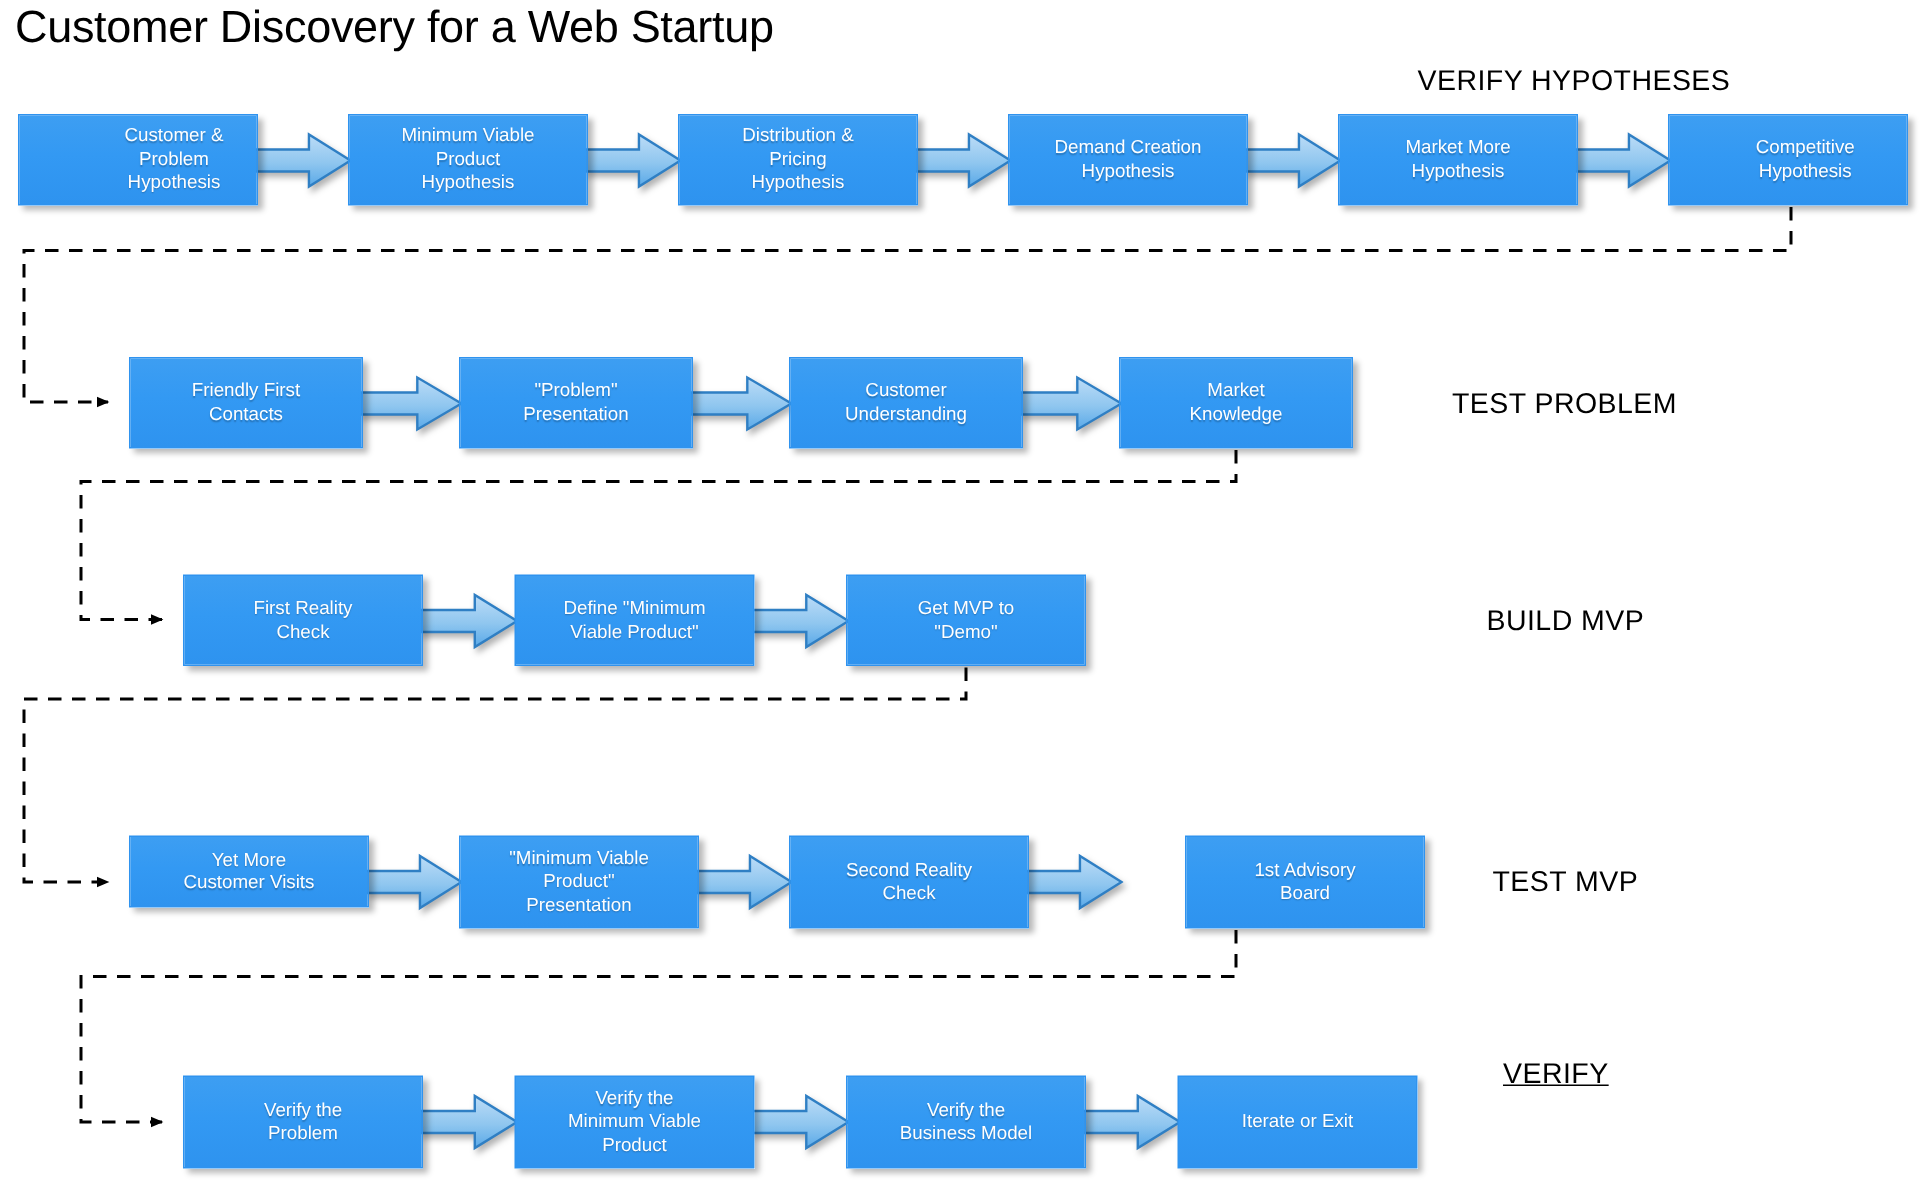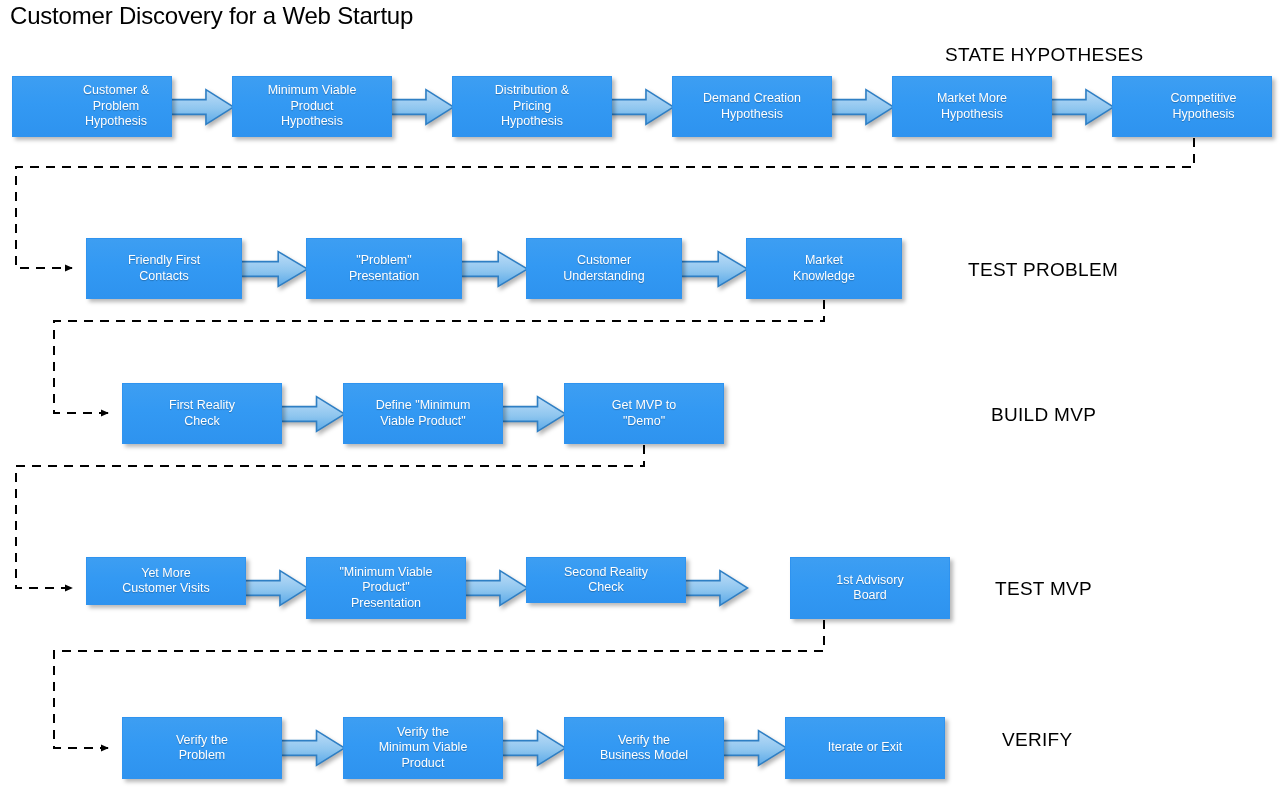--- a/index.html
+++ b/index.html
@@ -17,21 +17,21 @@
     width: 1280px;
     height: 791px;
     background: #ffffff;
     overflow: hidden;
   }
   
   #diagram-title {
     position: absolute;
     left: 10px;
     top: 2px;
-    font-size: 24px;
+    font-size: 30px;
     font-weight: 400;
     letter-spacing: -0.2px;
     color: #000;
     white-space: nowrap;
   }
   
   .stage-label {
     position: absolute;
     font-size: 19px;
     font-weight: 400;
@@ -284,21 +284,21 @@
         <svg class="block-arrow" width="66" height="40" viewBox="0 0 100 60" preserveAspectRatio="none" style="left: 463px; top: 568px;">
           <defs>
             <linearGradient id="ag-row-test-mvp-1" x1="0" y1="0" x2="0" y2="1">
               <stop offset="0%" stop-color="#bcdcf7"></stop>
               <stop offset="55%" stop-color="#8fc6ef"></stop>
               <stop offset="100%" stop-color="#5aa9e8"></stop>
             </linearGradient>
           </defs>
           <path d="M2,19 L56,19 L56,4 L98,30 L56,56 L56,41 L2,41 Z" fill="url(#ag-row-test-mvp-1)" stroke="#2f7fc4" stroke-width="1.6" vector-effect="non-scaling-stroke" stroke-linejoin="miter"></path>
         </svg>
-        <div class="proc-box" style="left: 526px; top: 557px; width: 160px; height: 46px;">
+        <div class="proc-box" style="left: 526px; top: 557px; width: 160px; height: 62px;">
           <div class="label">Second Reality
 Check</div>
         </div>
         <svg class="block-arrow" width="66" height="40" viewBox="0 0 100 60" preserveAspectRatio="none" style="left: 683px; top: 568px;">
           <defs>
             <linearGradient id="ag-row-test-mvp-2" x1="0" y1="0" x2="0" y2="1">
               <stop offset="0%" stop-color="#bcdcf7"></stop>
               <stop offset="55%" stop-color="#8fc6ef"></stop>
               <stop offset="100%" stop-color="#5aa9e8"></stop>
             </linearGradient>
@@ -354,20 +354,20 @@
           </defs>
           <path d="M2,19 L56,19 L56,4 L98,30 L56,56 L56,41 L2,41 Z" fill="url(#ag-row-verify-2)" stroke="#2f7fc4" stroke-width="1.6" vector-effect="non-scaling-stroke" stroke-linejoin="miter"></path>
         </svg>
         <div class="proc-box" style="left: 785px; top: 717px; width: 160px; height: 62px;">
           <div class="label">Iterate or Exit</div>
         </div>
       </div>
     </div>
 
   <div id="labels-layer">
-      <div class="stage-label" style="left: 945px; top: 44px;">STATE HYPOTHESES</div>
+      <div class="stage-label" style="left: 945px; top: 44px;">VERIFY HYPOTHESES</div>
       <div class="stage-label" style="left: 968px; top: 259px;">TEST PROBLEM</div>
       <div class="stage-label" style="left: 991px; top: 404px;">BUILD MVP</div>
       <div class="stage-label" style="left: 995px; top: 578px;">TEST MVP</div>
-      <div class="stage-label" style="left: 1002px; top: 729px;">VERIFY</div>
+      <div class="stage-label" style="left: 1002px; top: 706px; text-decoration: underline;">VERIFY</div>
     </div>
 
 </div>
 
 </body></html>

